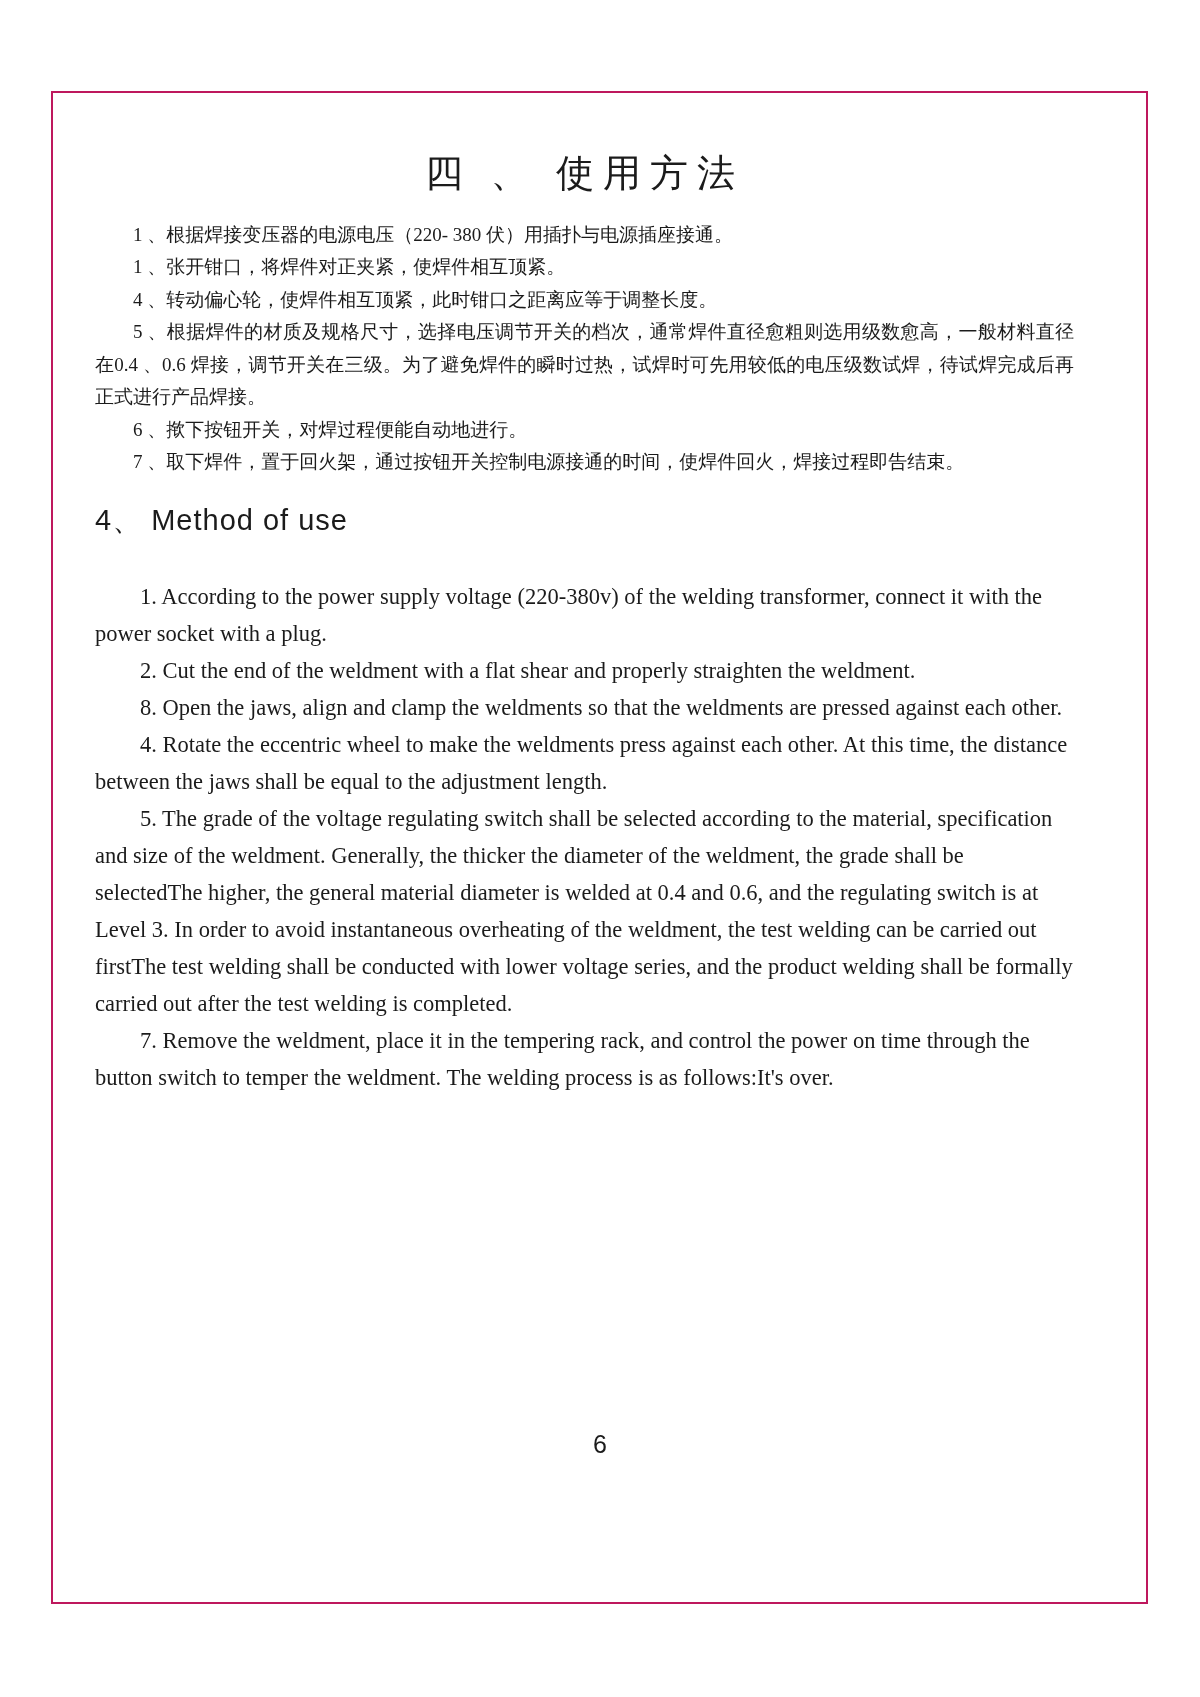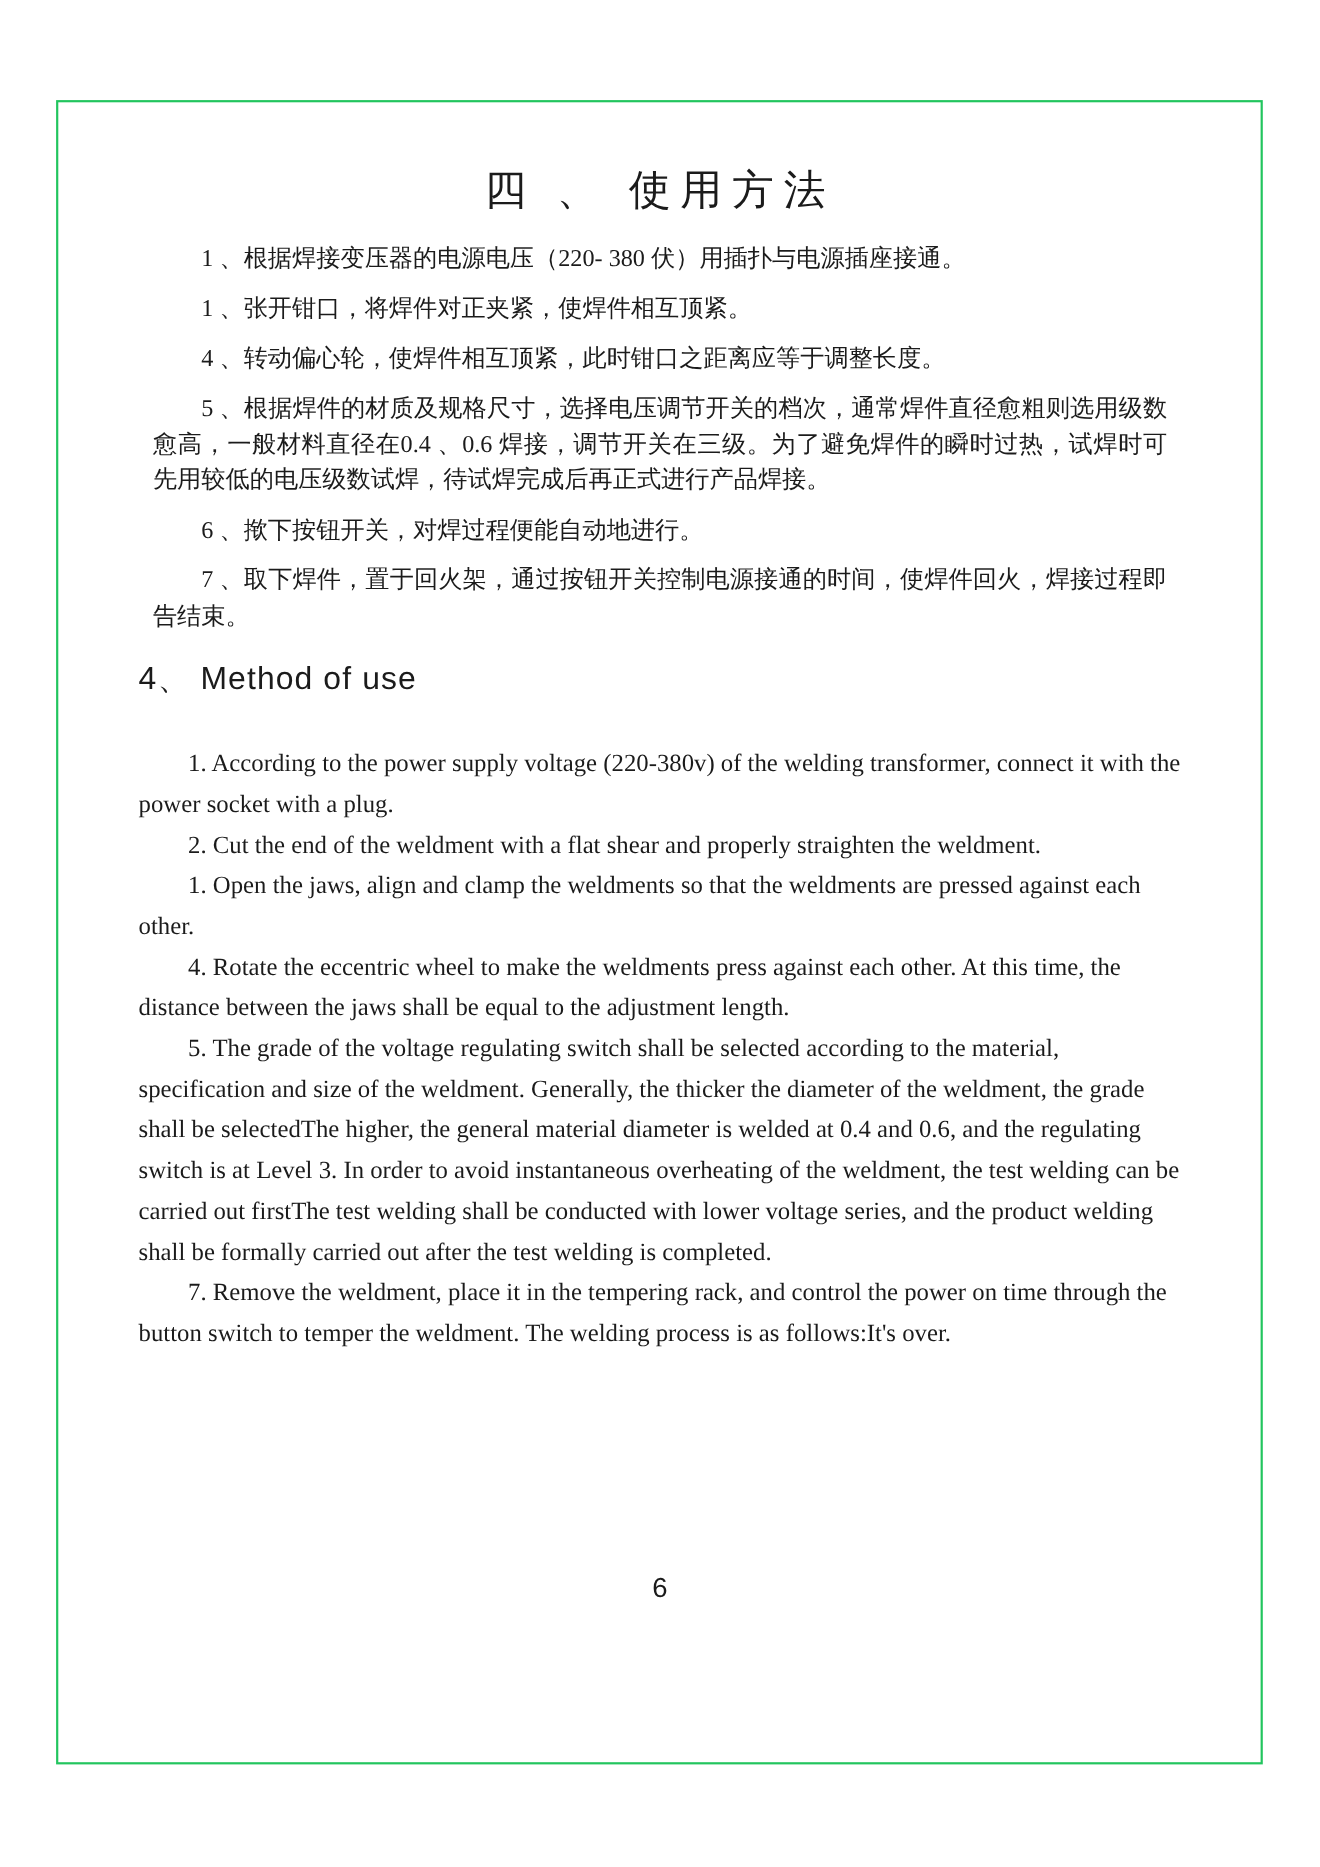--- a/index.html
+++ b/index.html
@@ -13,39 +13,39 @@
     position: relative;
     color: #1b1b1b;
     font-family: "Liberation Serif", "DejaVu Serif", serif;
   }
   .page-border {
     position: absolute;
     left: 51px;
     top: 91px;
     width: 1097px;
     height: 1513px;
-    border: 2px solid #22c55e;
+    border: 2px solid #be185d;
     box-sizing: border-box;
-    padding: 0 72px 0 73px;
+    padding: 0 72px 0 42px;
   }
   .title-cn {
     margin: 60px 0 0 0;
     font-size: 38px;
     font-weight: 500;
     letter-spacing: 9px;
     text-align: center;
     line-height: 1.1;
     font-family: "Liberation Serif", "DejaVu Serif", serif;
   }
   .cn-list {
     margin-top: 24px;
   }
   .cn-list p {
-    margin: 13px;
-    font-size: 22px;
+    margin: 0;
+    font-size: 19px;
     line-height: 32.5px;
     text-indent: 2em;
     text-align: justify;
     font-family: "Liberation Serif", "DejaVu Serif", serif;
   }
   .title-en {
     margin: 24px 0 0 0;
     font-size: 29px;
     font-weight: normal;
     letter-spacing: 1px;
@@ -88,21 +88,21 @@
       <p>5 、根据焊件的材质及规格尺寸，选择电压调节开关的档次，通常焊件直径愈粗则选用级数愈高，一般材料直径在0.4 、0.6 焊接，调节开关在三级。为了避免焊件的瞬时过热，试焊时可先用较低的电压级数试焊，待试焊完成后再正式进行产品焊接。</p>
       <p>6 、揿下按钮开关，对焊过程便能自动地进行。</p>
       <p>7 、取下焊件，置于回火架，通过按钮开关控制电源接通的时间，使焊件回火，焊接过程即告结束。</p>
     </div>
 
   <h2 class="title-en">4、 Method of use</h2>
 
   <div class="en-list" id="en-list">
       <p>1. According to the power supply voltage (220-380v) of the welding transformer, connect it with the power socket with a plug.</p>
       <p>2. Cut the end of the weldment with a flat shear and properly straighten the weldment.</p>
-      <p>1. Open the jaws, align and clamp the weldments so that the weldments are pressed against each other.</p>
+      <p>8. Open the jaws, align and clamp the weldments so that the weldments are pressed against each other.</p>
       <p>4. Rotate the eccentric wheel to make the weldments press against each other. At this time, the distance between the jaws shall be equal to the adjustment length.</p>
       <p>5. The grade of the voltage regulating switch shall be selected according to the material, specification and size of the weldment. Generally, the thicker the diameter of the weldment, the grade shall be selectedThe higher, the general material diameter is welded at 0.4 and 0.6, and the regulating switch is at Level 3. In order to avoid instantaneous overheating of the weldment, the test welding can be carried out firstThe test welding shall be conducted with lower voltage series, and the product welding shall be formally carried out after the test welding is completed.</p>
       <p>7. Remove the weldment, place it in the tempering rack, and control the power on time through the button switch to temper the weldment. The welding process is as follows:It's over.</p>
     </div>
 
 </div>
 
 <div class="page-number">6</div>
 
 </body></html>

